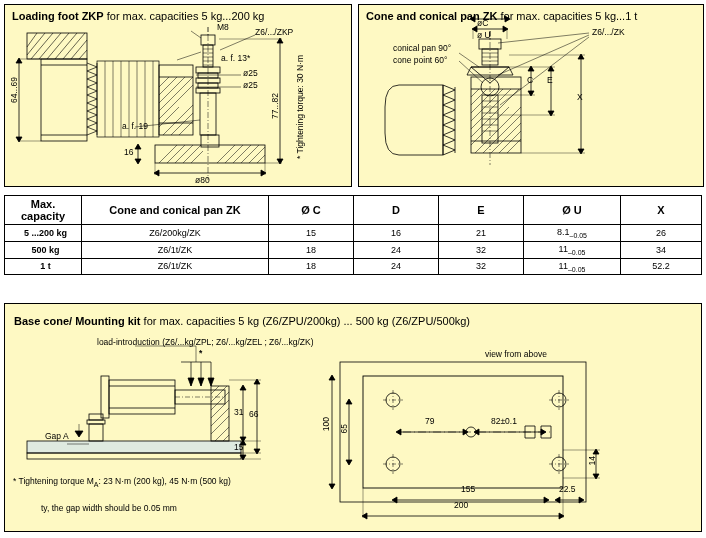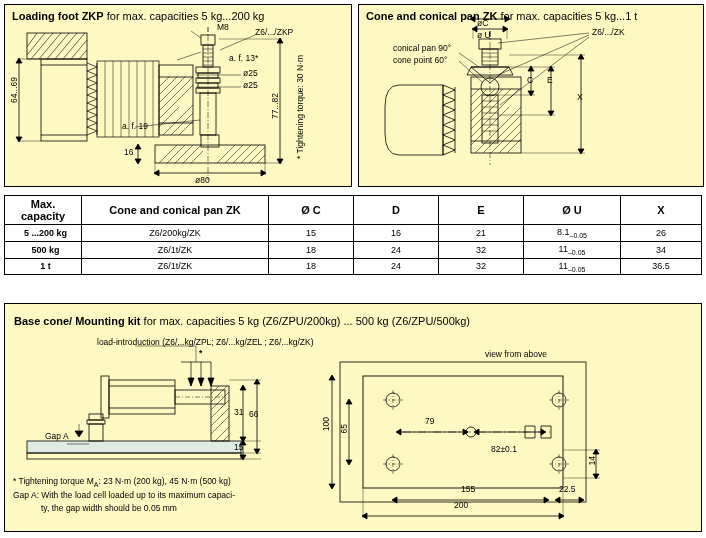--- a/index.html
+++ b/index.html
@@ -161,21 +161,21 @@
       <line x1="215" y1="45" x2="250" y2="30" stroke-width="0.5"></line>
       <line x1="196" y1="47" x2="172" y2="55" stroke-width="0.5"></line>
       <line x1="191" y1="70" x2="236" y2="70" stroke-width="0.5"></line>
       <line x1="191" y1="82" x2="236" y2="82" stroke-width="0.5"></line>
       <line x1="195" y1="115" x2="130" y2="122" stroke-width="0.5"></line>
     </g>
   </svg>
 
   <div class="lbl" style="left:212px;top:17px;">M8</div>
   <div class="lbl" style="left:250px;top:22px;">Z6/.../ZKP</div>
-  <div class="lbl" style="left:224px;top:48px;">a. f. 13*</div>
+  <div class="lbl" style="left:216px;top:48px;">a. f. 13*</div>
   <div class="lbl" style="left:117px;top:116px;">a. f. 19</div>
   <div class="lbl" style="left:238px;top:63px;">ø25</div>
   <div class="lbl" style="left:238px;top:75px;">ø25</div>
   <div class="lbl" style="left:190px;top:170px;">ø80</div>
   <div class="lbl vert" style="left:4px;top:72px;">64...69</div>
   <div class="lbl" style="left:119px;top:142px;">16</div>
   <div class="lbl vert" style="left:265px;top:88px;">77...82</div>
   <div class="lbl vert" style="left:290px;top:50px;">* Tightening torque: 30 N·m</div>
 </div>
 
@@ -315,21 +315,21 @@
       <td><span>11</span><sub>–0.05</sub></td>
       <td>34</td>
     </tr>
     <tr>
       <td class="cap">1 t</td>
       <td>Z6/1t/ZK</td>
       <td>18</td>
       <td>24</td>
       <td>32</td>
       <td><span>11</span><sub>–0.05</sub></td>
-      <td>36.5</td>
+      <td>52.2</td>
     </tr>
   </tbody>
 </table>
 
 <div class="panel" style="left:4px;top:303px;width:698px;height:229px;">
   <div class="ttl" style="position:absolute;left:9px;top:11px;">
     <span>Base cone/ Mounting kit</span><span class="norm"> for max. capacities 5 kg (Z6/ZPU/200kg) ... 500 kg (Z6/ZPU/500kg)</span>
   </div>
 
   <svg width="698" height="229">
@@ -455,24 +455,23 @@
   <div class="lbl" style="left:92px;top:33px;">load-introduction (Z6/...kg/ZPL;  Z6/...kg/ZEL ; Z6/...kg/ZK)</div>
   <div class="lbl" style="left:480px;top:45px;">view from above</div>
   <div class="lbl" style="left:40px;top:127px;">Gap A</div>
   <div class="lbl b" style="left:194px;top:44px;">*</div>
   <div class="lbl" style="left:229px;top:103px;">31</div>
   <div class="lbl" style="left:244px;top:105px;">66</div>
   <div class="lbl" style="left:229px;top:138px;">15</div>
   <div class="lbl vert" style="left:316px;top:113px;">100</div>
   <div class="lbl vert" style="left:334px;top:120px;">65</div>
   <div class="lbl" style="left:420px;top:112px;">79</div>
-  <div class="lbl" style="left:486px;top:112px;margin-top:28px;">82±0.1</div>
+  <div class="lbl" style="left:486px;top:112px;">82±0.1</div>
   <div class="lbl vert" style="left:582px;top:152px;">14</div>
   <div class="lbl" style="left:456px;top:180px;">155</div>
   <div class="lbl" style="left:554px;top:180px;">22.5</div>
   <div class="lbl" style="left:449px;top:196px;">200</div>
 
   <div class="lbl" style="left:8px;top:172px;">
     <span>* Tightening torque M</span><sub>A</sub><span>: 23 N·m (200 kg), 45 N·m (500 kg)</span>
   </div>
-  <div class="lbl" style="left:8px;top:186px;">Gap A:   With the load cell loaded up to its maximum capaci-</div>
   <div class="lbl" style="left:36px;top:199px;">ty, the gap width should be 0.05 mm</div>
 </div>
 
 </body></html>

